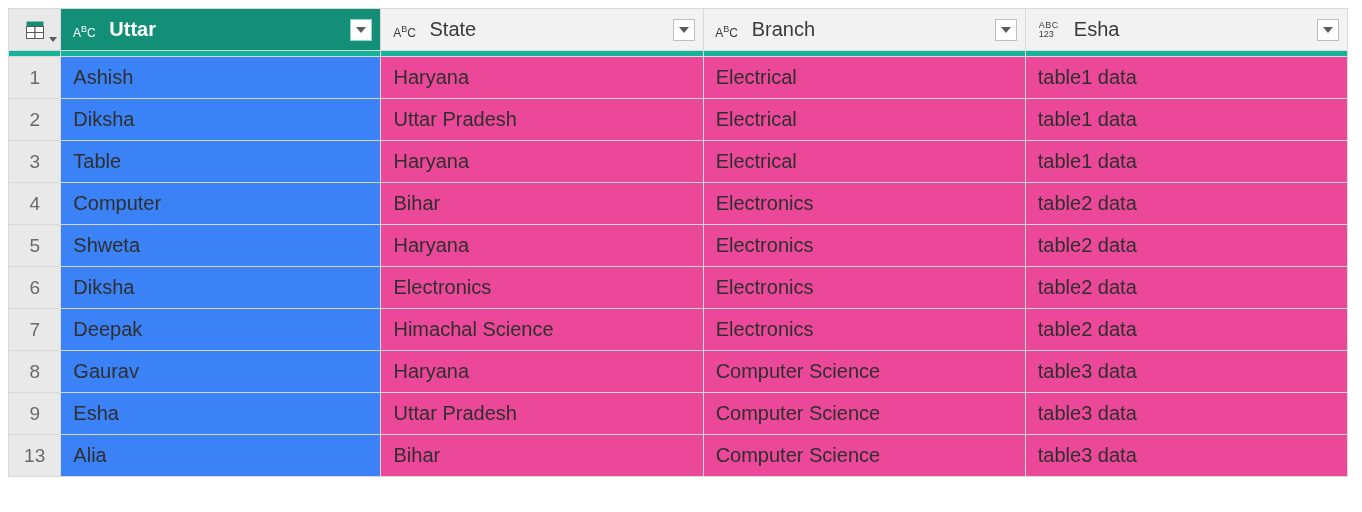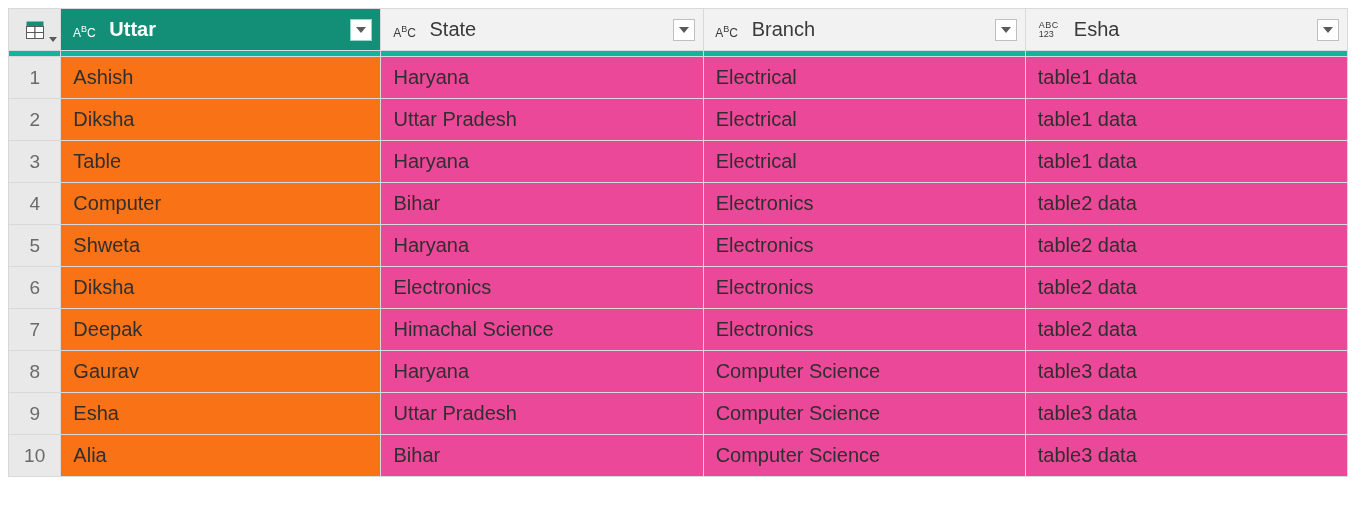--- a/index.html
+++ b/index.html
@@ -19,21 +19,21 @@
   th.col{background:#f2f2f2;color:#3a3a3a;font-weight:400}
   th.col.sel{background:#128f76;color:#fff;font-weight:700}
   .colhead{display:flex;align-items:center;height:100%;padding:0 8px;gap:10px}
   .colhead .spacer{flex:1}
   .type-icon{display:inline-flex;align-items:center;justify-content:center;width:30px;height:22px}
   .filter-btn{width:22px;height:22px;border:1px solid #bfbfbf;background:#fff;display:flex;align-items:center;justify-content:center;box-sizing:border-box}
   th.col.sel .filter-btn{border-color:#9cd6c9}
   .accent-row td{height:6px;background:#14b39a;padding:0;border-top:none;border-bottom:none}
   .accent-row .rnum{background:#14b39a}
   .rnum{background:#e9e9e9;color:#6a6a6a;text-align:center;font-size:19px}
-  td.namecell{background:#f97316;padding-left:12px}
+  td.namecell{background:#3b82f6;padding-left:12px}
   td.dcell{background:#ec4899;padding-left:12px}
   .triangle-down{width:0;height:0;border-left:5px solid transparent;border-right:5px solid transparent;border-top:6px solid #5a5a5a;display:inline-block}
   .tiny-tri{width:0;height:0;border-left:4px solid transparent;border-right:4px solid transparent;border-top:5px solid #5a5a5a;display:inline-block}
   .abc-icon{font-family:"Segoe UI",Arial,sans-serif;font-weight:400;white-space:nowrap;line-height:1}
   .abc-icon .a{font-size:12px}
   .abc-icon .b{font-size:9px;vertical-align:5px}
   .abc-icon .c{font-size:12px}
   th.col.sel .abc-icon{color:#fff}
   th.col .abc-icon{color:#3a3a3a}
   .abc123{font-size:9px;line-height:9px;color:#3a3a3a;text-align:left}
@@ -186,20 +186,20 @@
         <td class="dcell">table3 data</td>
       </tr>
       <tr>
         <td class="rnum">9</td>
         <td class="namecell">Esha</td>
         <td class="dcell">Uttar Pradesh</td>
         <td class="dcell">Computer Science</td>
         <td class="dcell">table3 data</td>
       </tr>
       <tr>
-        <td class="rnum">10</td>
+        <td class="rnum">13</td>
         <td class="namecell">Alia</td>
         <td class="dcell">Bihar</td>
         <td class="dcell">Computer Science</td>
         <td class="dcell">table3 data</td>
       </tr>
     </tbody>
 </table>
 
 </body></html>

